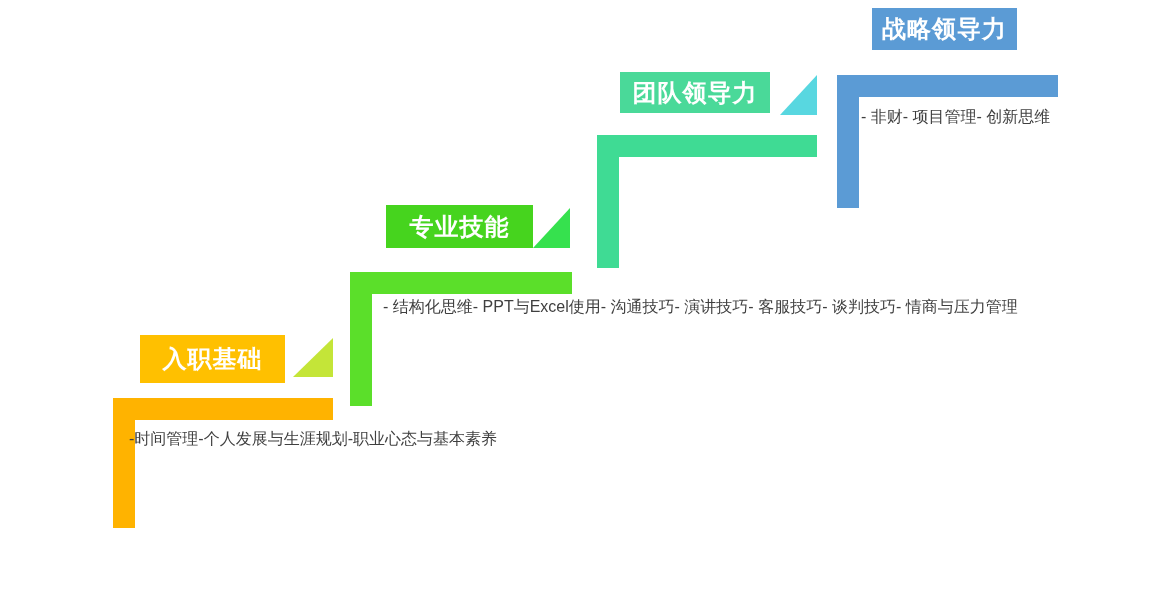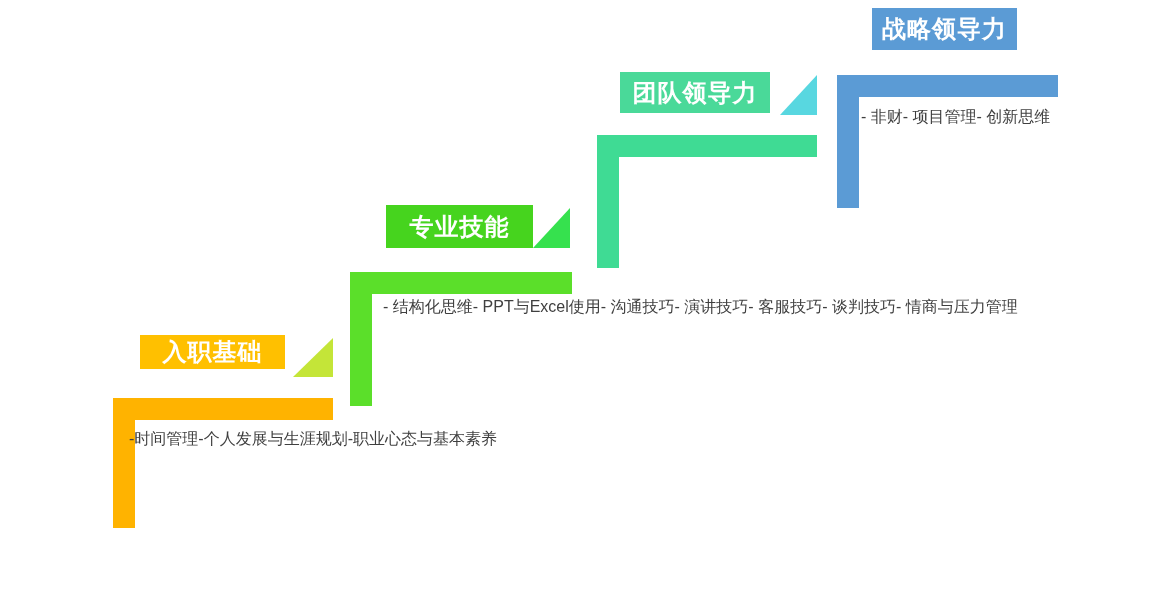--- a/index.html
+++ b/index.html
@@ -8,21 +8,21 @@
     background:#ffffff;
     font-family:"Liberation Sans","DejaVu Sans",sans-serif;
   }
   .canvas{position:absolute;inset:0;}
 
   
   .hdr{
     position:absolute;display:flex;align-items:center;justify-content:center;
     color:#ffffff;font-weight:bold;font-size:24px;letter-spacing:1px;white-space:nowrap;
   }
-  .hdr-s1{left:140px;top:335px;width:145px;height:34px;background:#FFC000;}
+  .hdr-s1{left:140px;top:335px;width:145px;height:48px;background:#FFC000;}
   .hdr-s2{left:378px;top:205px;width:147px;height:43px;background:#46D41E;margin-left:8px;}
   .hdr-s3{left:620px;top:72px;width:150px;height:41px;background:#4AD999;}
   .hdr-s4{left:872px;top:8px;width:145px;height:42px;background:#5B9BD5;}
 
   
   .tri{position:absolute;width:0;height:0;border-left:40px solid transparent;}
   .tri-s1{left:293px;top:338px;border-bottom:39px solid #C4E538;}
   .tri-s2{left:533px;top:208px;border-left-width:37px;border-bottom:40px solid #36E14E;}
   .tri-s3{left:780px;top:75px;border-left-width:37px;border-bottom:40px solid #58D7E0;}
 

